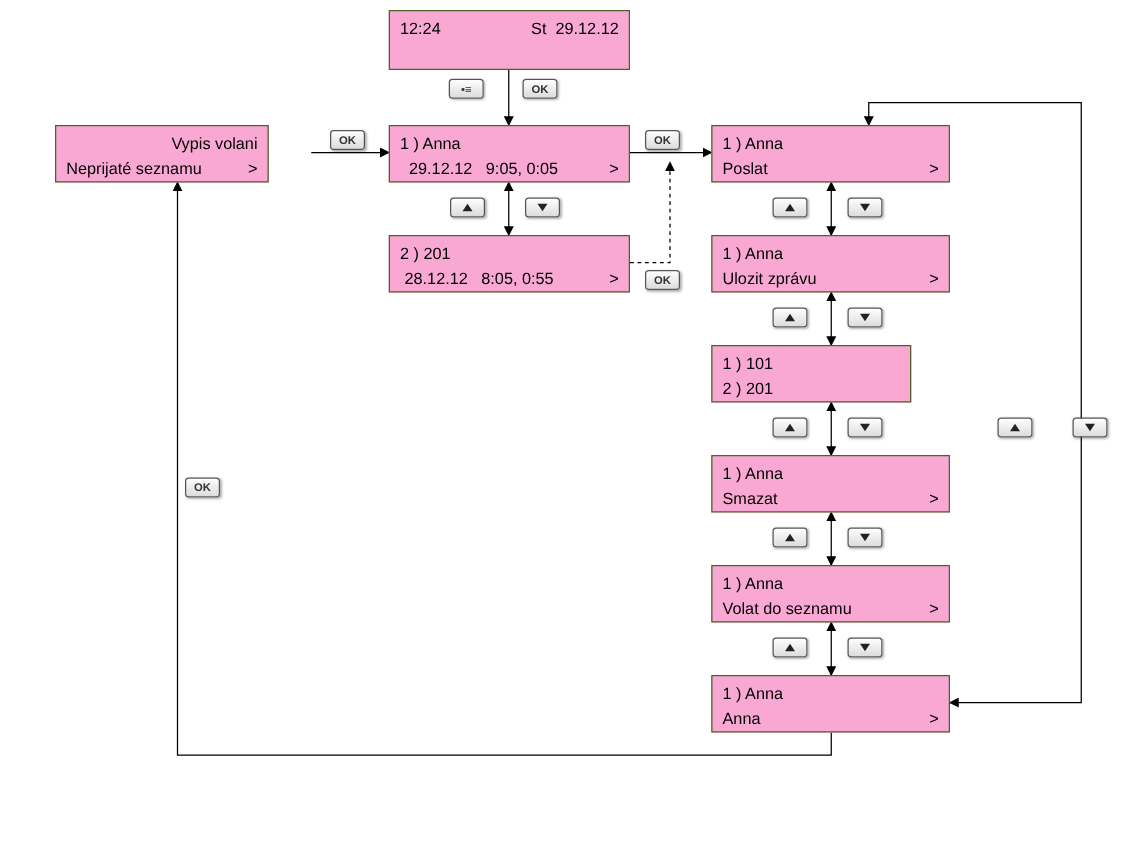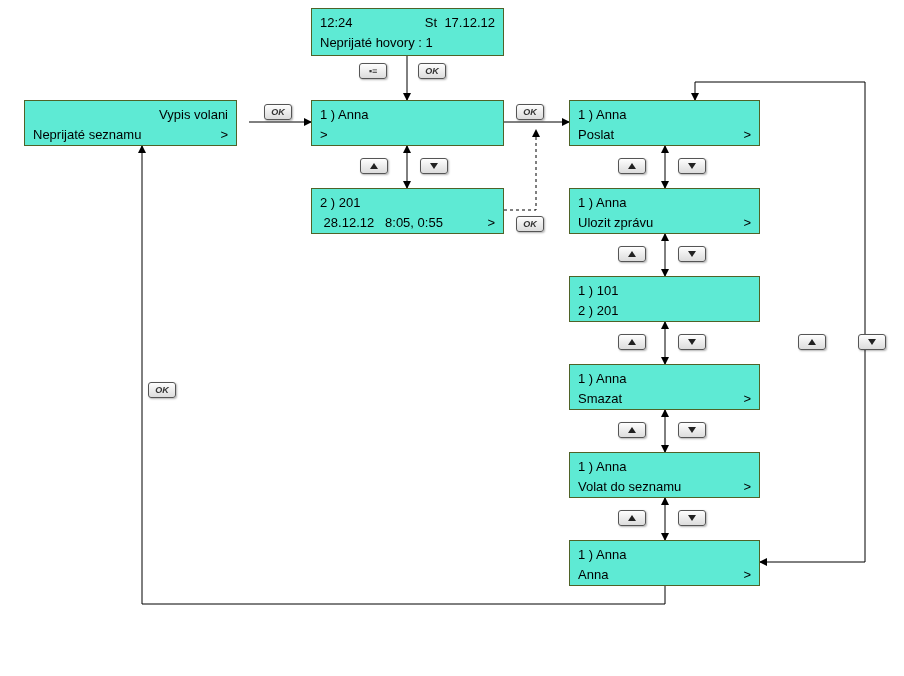--- a/index.html
+++ b/index.html
@@ -7,21 +7,21 @@
     padding: 0;
     font-family: Arial, sans-serif;
     font-size: 13px;
     background: #fff;
     width: 904px;
     height: 676px;
     position: relative;
   }
   .box {
     position: absolute;
-    background: #5eead4;
+    background: #f9a8d4;
     border: 1px solid #4f6228;
     box-sizing: border-box;
     padding: 4px 8px;
     line-height: 1.5;
   }
   .row { display: flex; justify-content: space-between; }
   .btn {
     position: absolute;
     box-sizing: border-box;
     border: 1px solid #555;
@@ -29,21 +29,21 @@
     background: linear-gradient(#fefefe, #dcdcdc);
     box-shadow: 1px 1px 2px rgba(0,0,0,0.3);
     font-size: 9px;
     font-weight: bold;
     color: #333;
     display: flex;
     align-items: center;
     justify-content: center;
     height: 16px;
   }
-  .btn.ok { width: 28px; font-style: italic; }
+  .btn.ok { width: 28px; }
   .btn.sq { width: 28px; }
   .tri-up {
     width: 0; height: 0;
     border-left: 4px solid transparent;
     border-right: 4px solid transparent;
     border-bottom: 6px solid #222;
   }
   .tri-down {
     width: 0; height: 0;
     border-left: 4px solid transparent;
@@ -89,40 +89,40 @@
   <path d="M 665 586 L 665 604 L 142 604 L 142 146" stroke="#000" fill="none" marker-end="url(#ah)"></path>
 
   <path d="M 695 100 L 695 82 L 865 82 L 865 562 L 760 562" stroke="#000" fill="none" marker-start="url(#ahb)" marker-end="url(#ah)"></path>
 </svg>
 
 <div class="box" style="left:311px; top:8px; width:193px; height:48px;">
   <div class="row">
     <span>12:24</span>
     <span>
       <span>St</span>&nbsp;
-      <span>17.12.12</span>
+      <span>29.12.12</span>
     </span>
   </div>
-  <div>Neprijaté hovory : 1</div>
-</div>
-
-<div class="box" style="left:24px; top:100px; width:213px; height:46px;">
+</div>
+
+<div class="box" style="left:44px; top:100px; width:171px; height:46px;">
   <div class="row">
       <span></span>
       <span>Vypis volani</span>
     </div>
   <div class="row">
     <span>Neprijaté seznamu</span>
     <span>&gt;</span>
   </div>
 </div>
 
 <div class="box" style="left:311px; top:100px; width:193px; height:46px;">
   <div>1 ) Anna</div>
   <div class="row">
+    <span style="white-space:pre">  29.12.12   9:05, 0:05</span>
     <span>&gt;</span>
   </div>
 </div>
 
 <div class="box" style="left:311px; top:188px; width:193px; height:46px;">
   <div>2 ) 201</div>
   <div class="row">
     <span style="white-space:pre"> 28.12.12   8:05, 0:55</span>
     <span>&gt;</span>
   </div>
@@ -137,21 +137,21 @@
 </div>
 
 <div class="box" style="left:569px; top:188px; width:191px; height:46px;">
   <div>1 ) Anna</div>
   <div class="row">
     <span>Ulozit zprávu</span>
     <span>&gt;</span>
   </div>
 </div>
 
-<div class="box" style="left:569px; top:276px; width:191px; height:46px;">
+<div class="box" style="left:569px; top:276px; width:160px; height:46px;">
   <div>1 ) 101</div>
   <div>2 ) 201</div>
 </div>
 
 <div class="box" style="left:569px; top:364px; width:191px; height:46px;">
   <div>1 ) Anna</div>
   <div class="row">
     <span>Smazat</span>
     <span>&gt;</span>
   </div>

